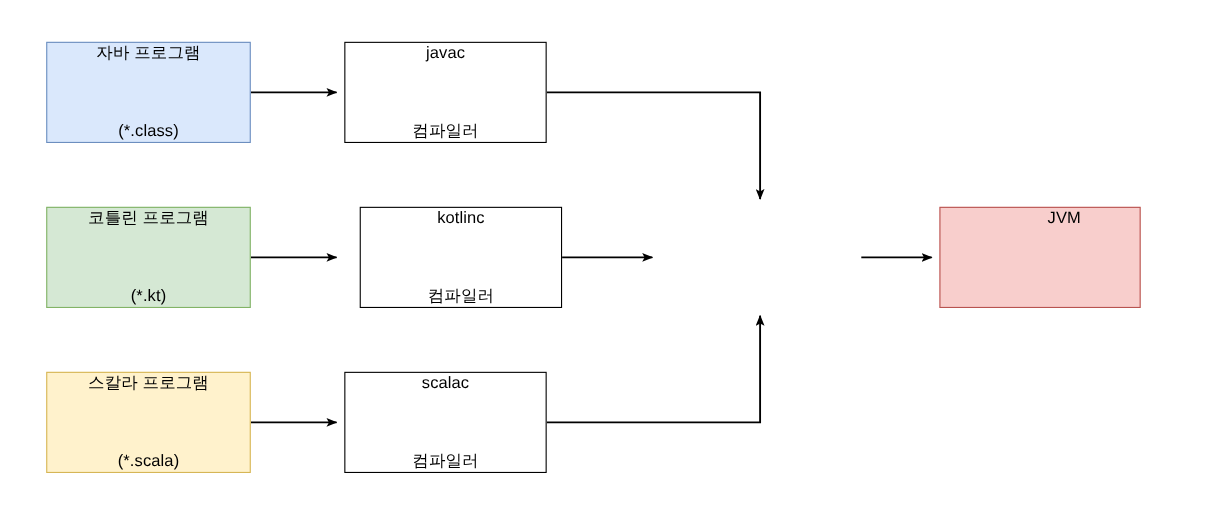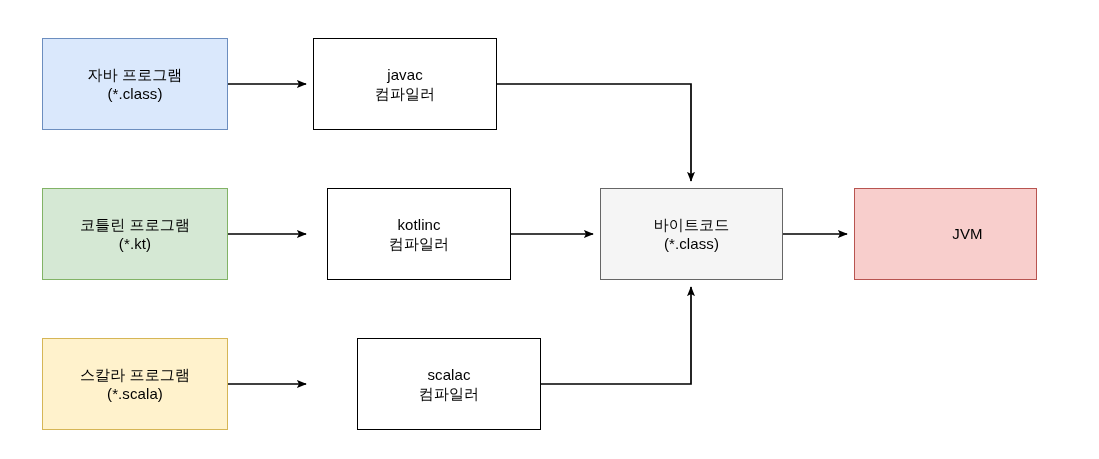--- a/index.html
+++ b/index.html
@@ -16,21 +16,21 @@
     height: 459px;
     background: #ffffff;
     overflow: hidden;
   }
   .node {
     position: absolute;
     box-sizing: border-box;
     display: flex;
     flex-direction: column;
     align-items: center;
-    justify-content: center;
+    justify-content: space-between;
     text-align: center;
     font-size: 15px;
     line-height: 1.30;
     color: #000000;
     letter-spacing: 0.1px;
   }
   .node .line1, .node .line2 {
     display: block;
     white-space: nowrap;
   }
@@ -83,28 +83,24 @@
   <div class="node" style="left: 313px; top: 38px; width: 184px; height: 92px; background: rgb(255, 255, 255); border: 1px solid rgb(0, 0, 0);">
     <span class="line1">javac</span>
     <span class="line2">컴파일러</span>
   </div>
 
   <div class="node" style="left: 327px; top: 188px; width: 184px; height: 92px; background: rgb(255, 255, 255); border: 1px solid rgb(0, 0, 0);">
     <span class="line1">kotlinc</span>
     <span class="line2">컴파일러</span>
   </div>
 
-  <div class="node" style="left: 313px; top: 338px; width: 184px; height: 92px; background: rgb(255, 255, 255); border: 1px solid rgb(0, 0, 0); margin-left: 44px;">
+  <div class="node" style="left: 313px; top: 338px; width: 184px; height: 92px; background: rgb(255, 255, 255); border: 1px solid rgb(0, 0, 0);">
     <span class="line1">scalac</span>
     <span class="line2">컴파일러</span>
   </div>
 
-  <div class="node" style="left: 600px; top: 188px; width: 183px; height: 92px; background: rgb(245, 245, 245); border: 1px solid rgb(102, 102, 102);">
-    <span class="line1">바이트코드</span>
-    <span class="line2">(*.class)</span>
-  </div>
 
   <div class="node" style="left: 854px; top: 188px; width: 183px; height: 92px; background: rgb(248, 206, 204); border: 1px solid rgb(184, 84, 80); padding-left: 44px;">
     <span class="line1">JVM</span>
 
   </div>
 
 </div>
 
 </body></html>

